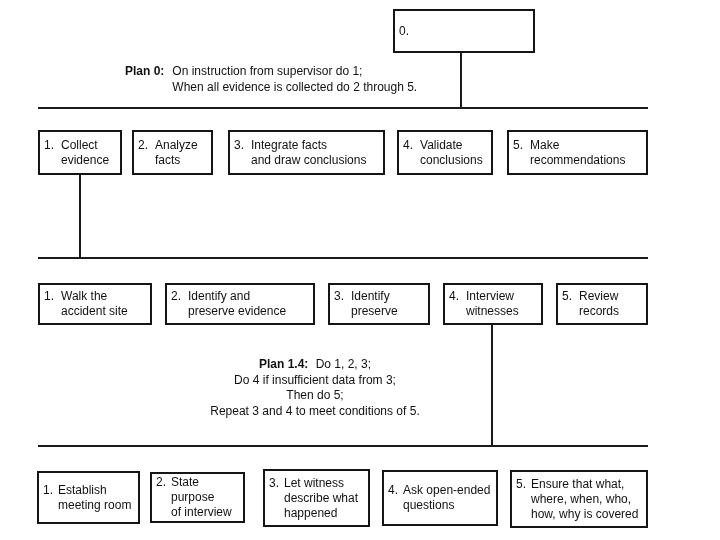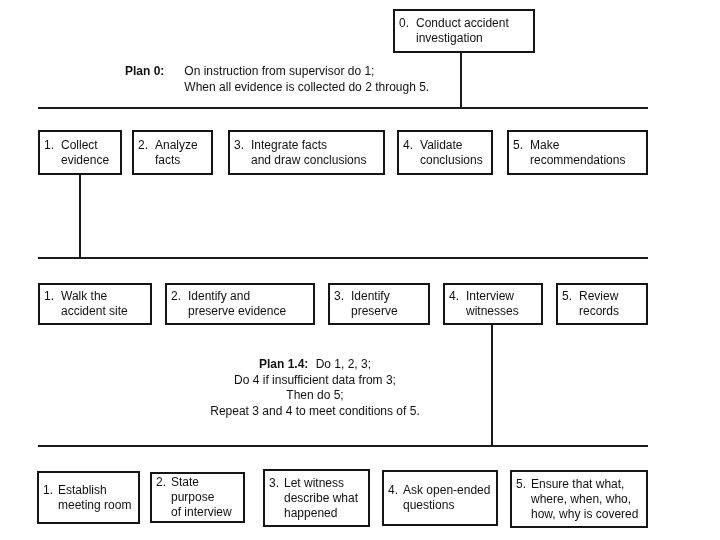--- a/index.html
+++ b/index.html
@@ -34,21 +34,20 @@
   .num { margin-right: 7px; white-space: nowrap; }
   .tight .num { margin-right: 5px; }
   .lbl { white-space: pre-line; }
 
   
   .plan {
     position: absolute;
     display: flex;
     font-size: 12px;
     line-height: 15.5px;
-    gap: 12px;
   }
   .plan-label { font-weight: 700; white-space: nowrap; margin-right: 8px; }
   .plan-body { white-space: pre-line; }
   .plan-right { display: block; text-align: center; }
   .plan-right .plan-label { margin-right: 4px; display: inline; }
   .plan-right .plan-body { display: inline; }
 </style>
 </head>
 <body>
 
@@ -57,22 +56,20 @@
   <div class="vline" style="left:460px; top:53px; height:55px;"></div>
   <div class="hline" style="left:38px; top:107px; width:610px;"></div>
   <div class="vline" style="left:79px; top:174px; height:85px;"></div>
   <div class="hline" style="left:38px; top:257px; width:610px;"></div>
   <div class="vline" style="left:491px; top:324px; height:123px;"></div>
   <div class="hline" style="left:38px; top:445px; width:610px;"></div>
 
   <div class="box" style="left:393px; top:9px; width:142px; height:44px;">
     <div class="row">
       <span class="num">0.</span>
-      <span class="lbl">Conduct accident
-investigation</span>
     </div>
   </div>
 
   <div class="plan" style="left:125px; top:64px;">
     <span class="plan-label">Plan 0:</span>
     <span class="plan-body">On instruction from supervisor do 1;
 When all evidence is collected do 2 through 5.</span>
   </div>
 
   <div class="box" style="left:38px; top:130px; width:84px; height:45px;">

